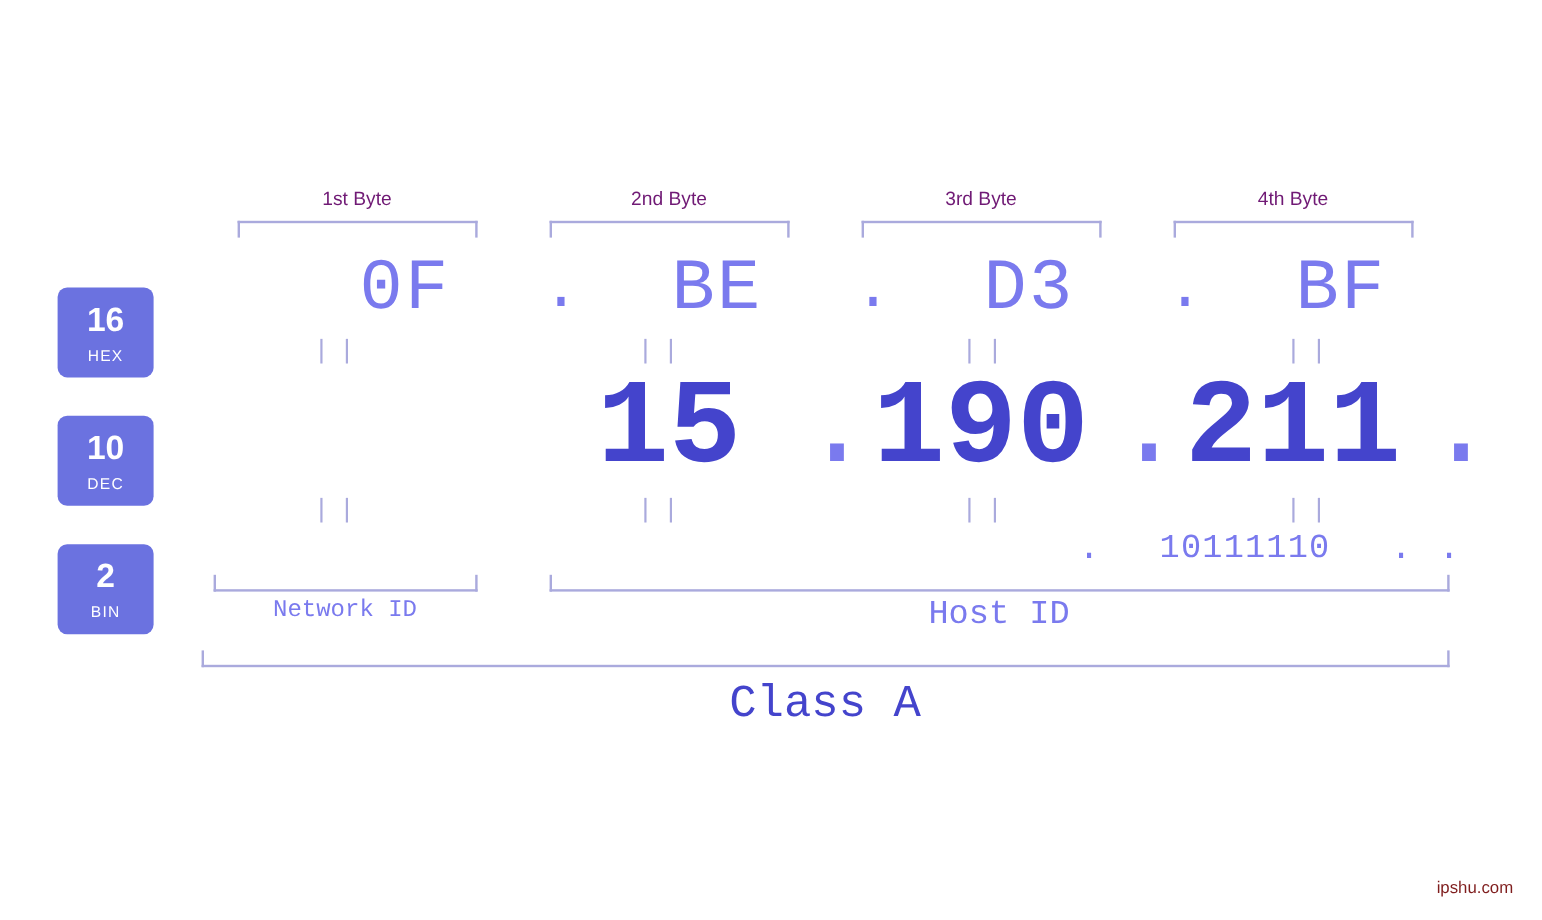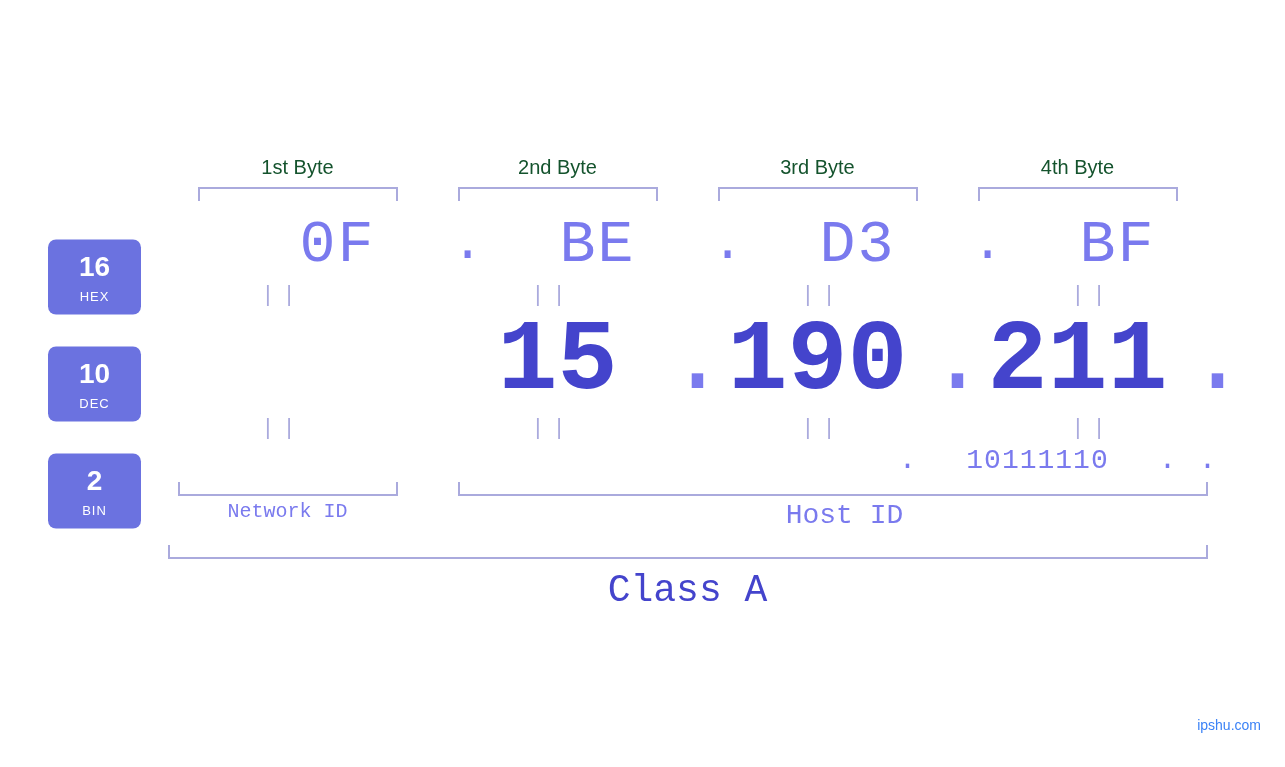--- a/index.html
+++ b/index.html
@@ -33,21 +33,21 @@
       flex-direction: column;
       gap: 32px;
       align-items: center;
       justify-content: center;
     }
 
     .badge {
       background: #6b72e0;
       color: #fff;
       border-radius: 8px;
-      width: 93px;
+      width: 80px;
       height: 75px;
       display: flex;
       flex-direction: column;
       align-items: center;
       justify-content: center;
       font-size: 28px;
       font-weight: bold;
       font-family: Arial, sans-serif;
     }
 
@@ -69,22 +69,22 @@
 
     
     .byte-headers {
       display: flex;
       justify-content: space-around;
       margin-bottom: 8px;
       padding: 0 30px;
     }
 
     .byte-header {
-      color: #14532d;
-      font-size: 20px;
+      color: #701a75;
+      font-size: 16px;
       font-family: Arial, sans-serif;
       width: 220px;
       text-align: center;
     }
 
     
     .top-brackets {
       display: flex;
       justify-content: space-around;
       padding: 0 30px;
@@ -158,23 +158,23 @@
     .bin-value {
       color: #7a7aee;
       font-size: 28px;
       font-family: 'Courier New', Courier, monospace;
       letter-spacing: 1px;
     }
 
     
     .watermark {
       position: absolute;
-      bottom: 34px;
+      bottom: 20px;
       right: 24px;
-      color: #3b82f6;
+      color: #7f1d1d;
       font-size: 14px;
       font-family: Arial, sans-serif;
     }
   </style>
 </head>
 <body>
 
 <div class="main-container">
 
   <div class="badge-col">
@@ -266,21 +266,21 @@
 
     <div style="display:flex; padding:0 30px; margin-top:6px;">
 
       <div style="width:220px; height:14px; border-bottom:2px solid #aaaadd; border-left:2px solid #aaaadd; border-right:2px solid #aaaadd; margin-left:10px;"></div>
 
       <div style="width:60px;"></div>
 
       <div style="flex:1; height:14px; border-bottom:2px solid #aaaadd; border-left:2px solid #aaaadd; border-right:2px solid #aaaadd;"></div>
     </div>
 
-    <div style="display:flex; padding:0 30px; margin-top:4px;gap:12px;">
+    <div style="display:flex; padding:0 30px; margin-top:4px;">
       <div style="width:220px; text-align:center; color:#7a7aee; font-size:20px; font-family:'Courier New',Courier,monospace; margin-left:10px;">Network ID</div>
       <div style="width:60px;"></div>
       <div style="flex:1; text-align:center; color:#7a7aee; font-size:28px; font-family:'Courier New',Courier,monospace;">Host ID</div>
     </div>
 
     <div style="padding:0 30px; margin-top:14px;">
       <div style="width:100%; height:14px; border-bottom:2px solid #aaaadd; border-left:2px solid #aaaadd; border-right:2px solid #aaaadd;"></div>
     </div>
 
     <div style="text-align:center; color:#4444cc; font-size:38px; font-family:'Courier New',Courier,monospace; margin-top:10px;">Class A</div>

